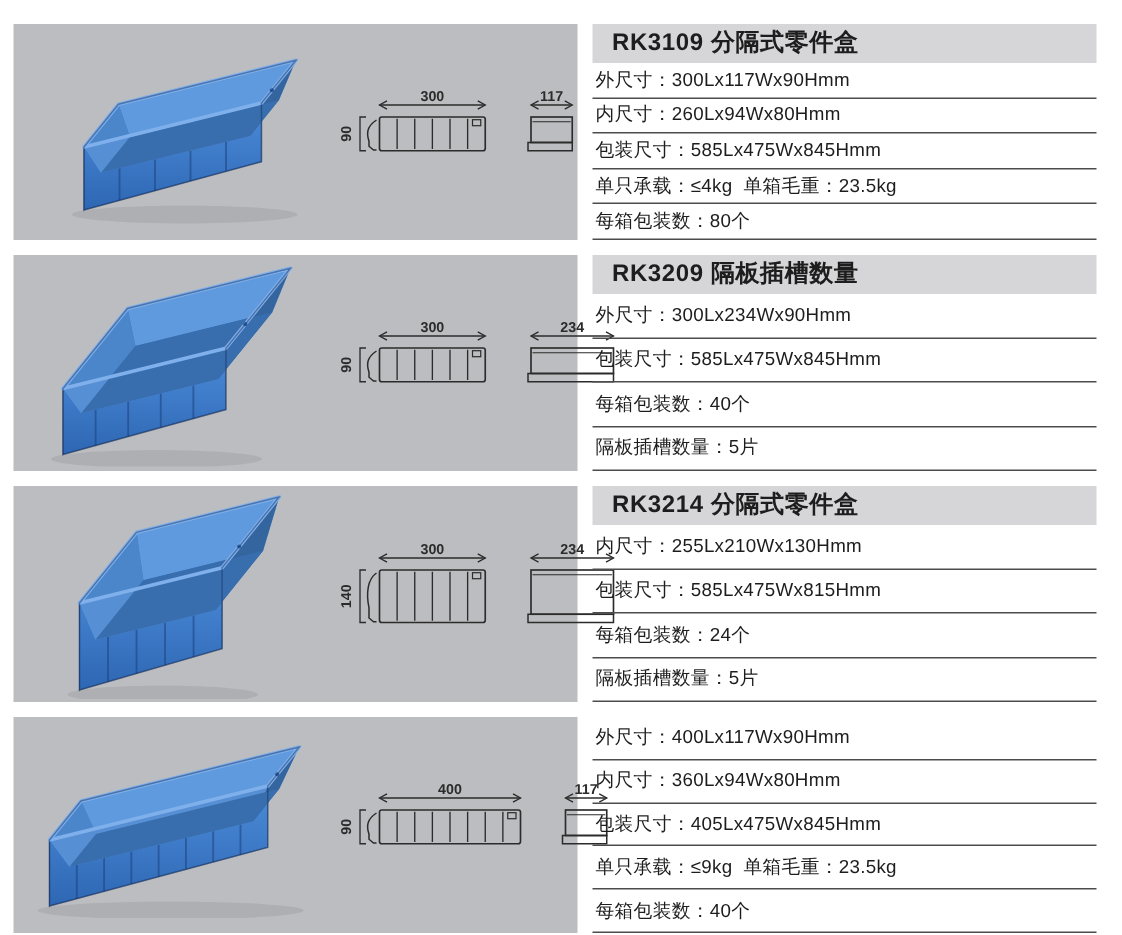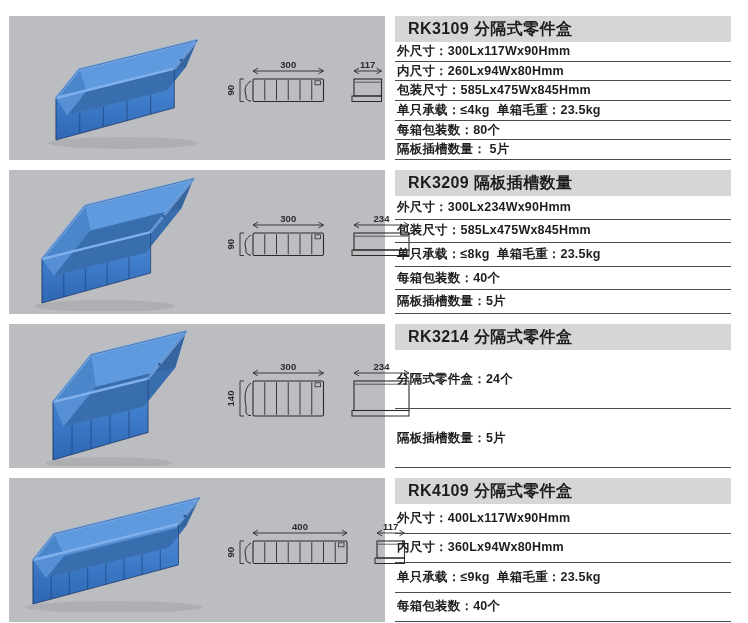--- a/index.html
+++ b/index.html
@@ -27,21 +27,21 @@
     height: 26px; line-height: 26px; flex: none;
     background: var(--title-bg, #d6d6d8);
     color: var(--text, #1d1d1d);
     font-size: 16px; font-weight: 700; letter-spacing: 0.4px;
     padding-left: 13px;
   }
   .spec {
     flex: 1 1 auto;
     display: flex; align-items: center;
     border-bottom: 1px solid var(--rule, #4c4c4c);
-    font-size: 12.5px; font-weight: 700;
+    font-size: 12.5px; font-weight: 400;
     color: var(--text, #1d1d1d);
     padding-left: 2px;
     white-space: pre;
     letter-spacing: 0.2px;
   }
   svg text { font-family: "Liberation Sans", "DejaVu Sans", sans-serif; }
 </style>
 </head>
 <body>
 
@@ -105,21 +105,20 @@
             </svg></div>
       </div>
     </div>
     <div class="info">
       <div class="title">RK3109 分隔式零件盒</div>
       <div class="spec">外尺寸：300Lx117Wx90Hmm</div>
       <div class="spec">内尺寸：260Lx94Wx80Hmm</div>
       <div class="spec">包装尺寸：585Lx475Wx845Hmm</div>
       <div class="spec">单只承载：≤4kg  单箱毛重：23.5kg</div>
       <div class="spec">每箱包装数：80个</div>
-      <div class="spec">隔板插槽数量： 5片</div>
     </div>
   </section>
 
   <section class="row">
     <div class="panel">
       <div class="photo">
           <svg width="196" height="138">
             <defs>
               <linearGradient id="pg2" x1="0" y1="0" x2="0" y2="1">
                 <stop offset="0%" stop-color="#4c8cd9"></stop>
@@ -171,21 +170,20 @@
               <rect x="14" y="19" width="54.989999999999995" height="17" fill="none" stroke="#2b2b2b" stroke-width="1.1"></rect>
               <line x1="15" y1="22.2" x2="67.99" y2="22.2" stroke="#2b2b2b" stroke-width="0.7"></line>
               <rect x="12" y="36" width="56.989999999999995" height="5.5" fill="none" stroke="#2b2b2b" stroke-width="1"></rect>
             </svg></div>
       </div>
     </div>
     <div class="info">
       <div class="title">RK3209 隔板插槽数量</div>
       <div class="spec">外尺寸：300Lx234Wx90Hmm</div>
       <div class="spec">包装尺寸：585Lx475Wx845Hmm</div>
-      <div class="spec">单只承载：≤8kg  单箱毛重：23.5kg</div>
       <div class="spec">每箱包装数：40个</div>
       <div class="spec">隔板插槽数量：5片</div>
     </div>
   </section>
 
   <section class="row">
     <div class="panel">
       <div class="photo">
           <svg width="186" height="140">
             <defs>
@@ -237,21 +235,23 @@
               <polyline points="63.989999999999995,8.2 68.99,11 63.989999999999995,13.8" fill="none" stroke="#2b2b2b" stroke-width="0.9"></polyline>
               <text x="41.495" y="8" font-size="9.5" font-weight="600" fill="#2b2b2b" text-anchor="middle">234</text>
               <rect x="14" y="19" width="54.989999999999995" height="29.5" fill="none" stroke="#2b2b2b" stroke-width="1.1"></rect>
               <line x1="15" y1="22.2" x2="67.99" y2="22.2" stroke="#2b2b2b" stroke-width="0.7"></line>
               <rect x="12" y="48.5" width="56.989999999999995" height="5.5" fill="none" stroke="#2b2b2b" stroke-width="1"></rect>
             </svg></div>
       </div>
     </div>
     <div class="info">
       <div class="title">RK3214 分隔式零件盒</div>
-      <div class="spec">分隔式零件盒：24个</div>
+      <div class="spec">内尺寸：255Lx210Wx130Hmm</div>
+      <div class="spec">包装尺寸：585Lx475Wx815Hmm</div>
+      <div class="spec">每箱包装数：24个</div>
       <div class="spec">隔板插槽数量：5片</div>
     </div>
   </section>
 
   <section class="row">
     <div class="panel">
       <div class="photo">
           <svg width="202" height="124">
             <defs>
               <linearGradient id="pg4" x1="0" y1="0" x2="0" y2="1">
@@ -306,21 +306,21 @@
               <polyline points="19,8.2 14,11 19,13.8" fill="none" stroke="#2b2b2b" stroke-width="0.9"></polyline>
               <polyline points="36.495,8.2 41.495,11 36.495,13.8" fill="none" stroke="#2b2b2b" stroke-width="0.9"></polyline>
               <text x="27.7475" y="8" font-size="9.5" font-weight="600" fill="#2b2b2b" text-anchor="middle">117</text>
               <rect x="14" y="19" width="27.494999999999997" height="17" fill="none" stroke="#2b2b2b" stroke-width="1.1"></rect>
               <line x1="15" y1="22.2" x2="40.495" y2="22.2" stroke="#2b2b2b" stroke-width="0.7"></line>
               <rect x="12" y="36" width="29.494999999999997" height="5.5" fill="none" stroke="#2b2b2b" stroke-width="1"></rect>
             </svg></div>
       </div>
     </div>
     <div class="info">
-      <div class="title">RK4109 分隔式零件盒</div>
       <div class="spec">外尺寸：400Lx117Wx90Hmm</div>
       <div class="spec">内尺寸：360Lx94Wx80Hmm</div>
+      <div class="spec">包装尺寸：405Lx475Wx845Hmm</div>
       <div class="spec">单只承载：≤9kg  单箱毛重：23.5kg</div>
       <div class="spec">每箱包装数：40个</div>
     </div>
   </section>
 
 </div>
 
 </body></html>

